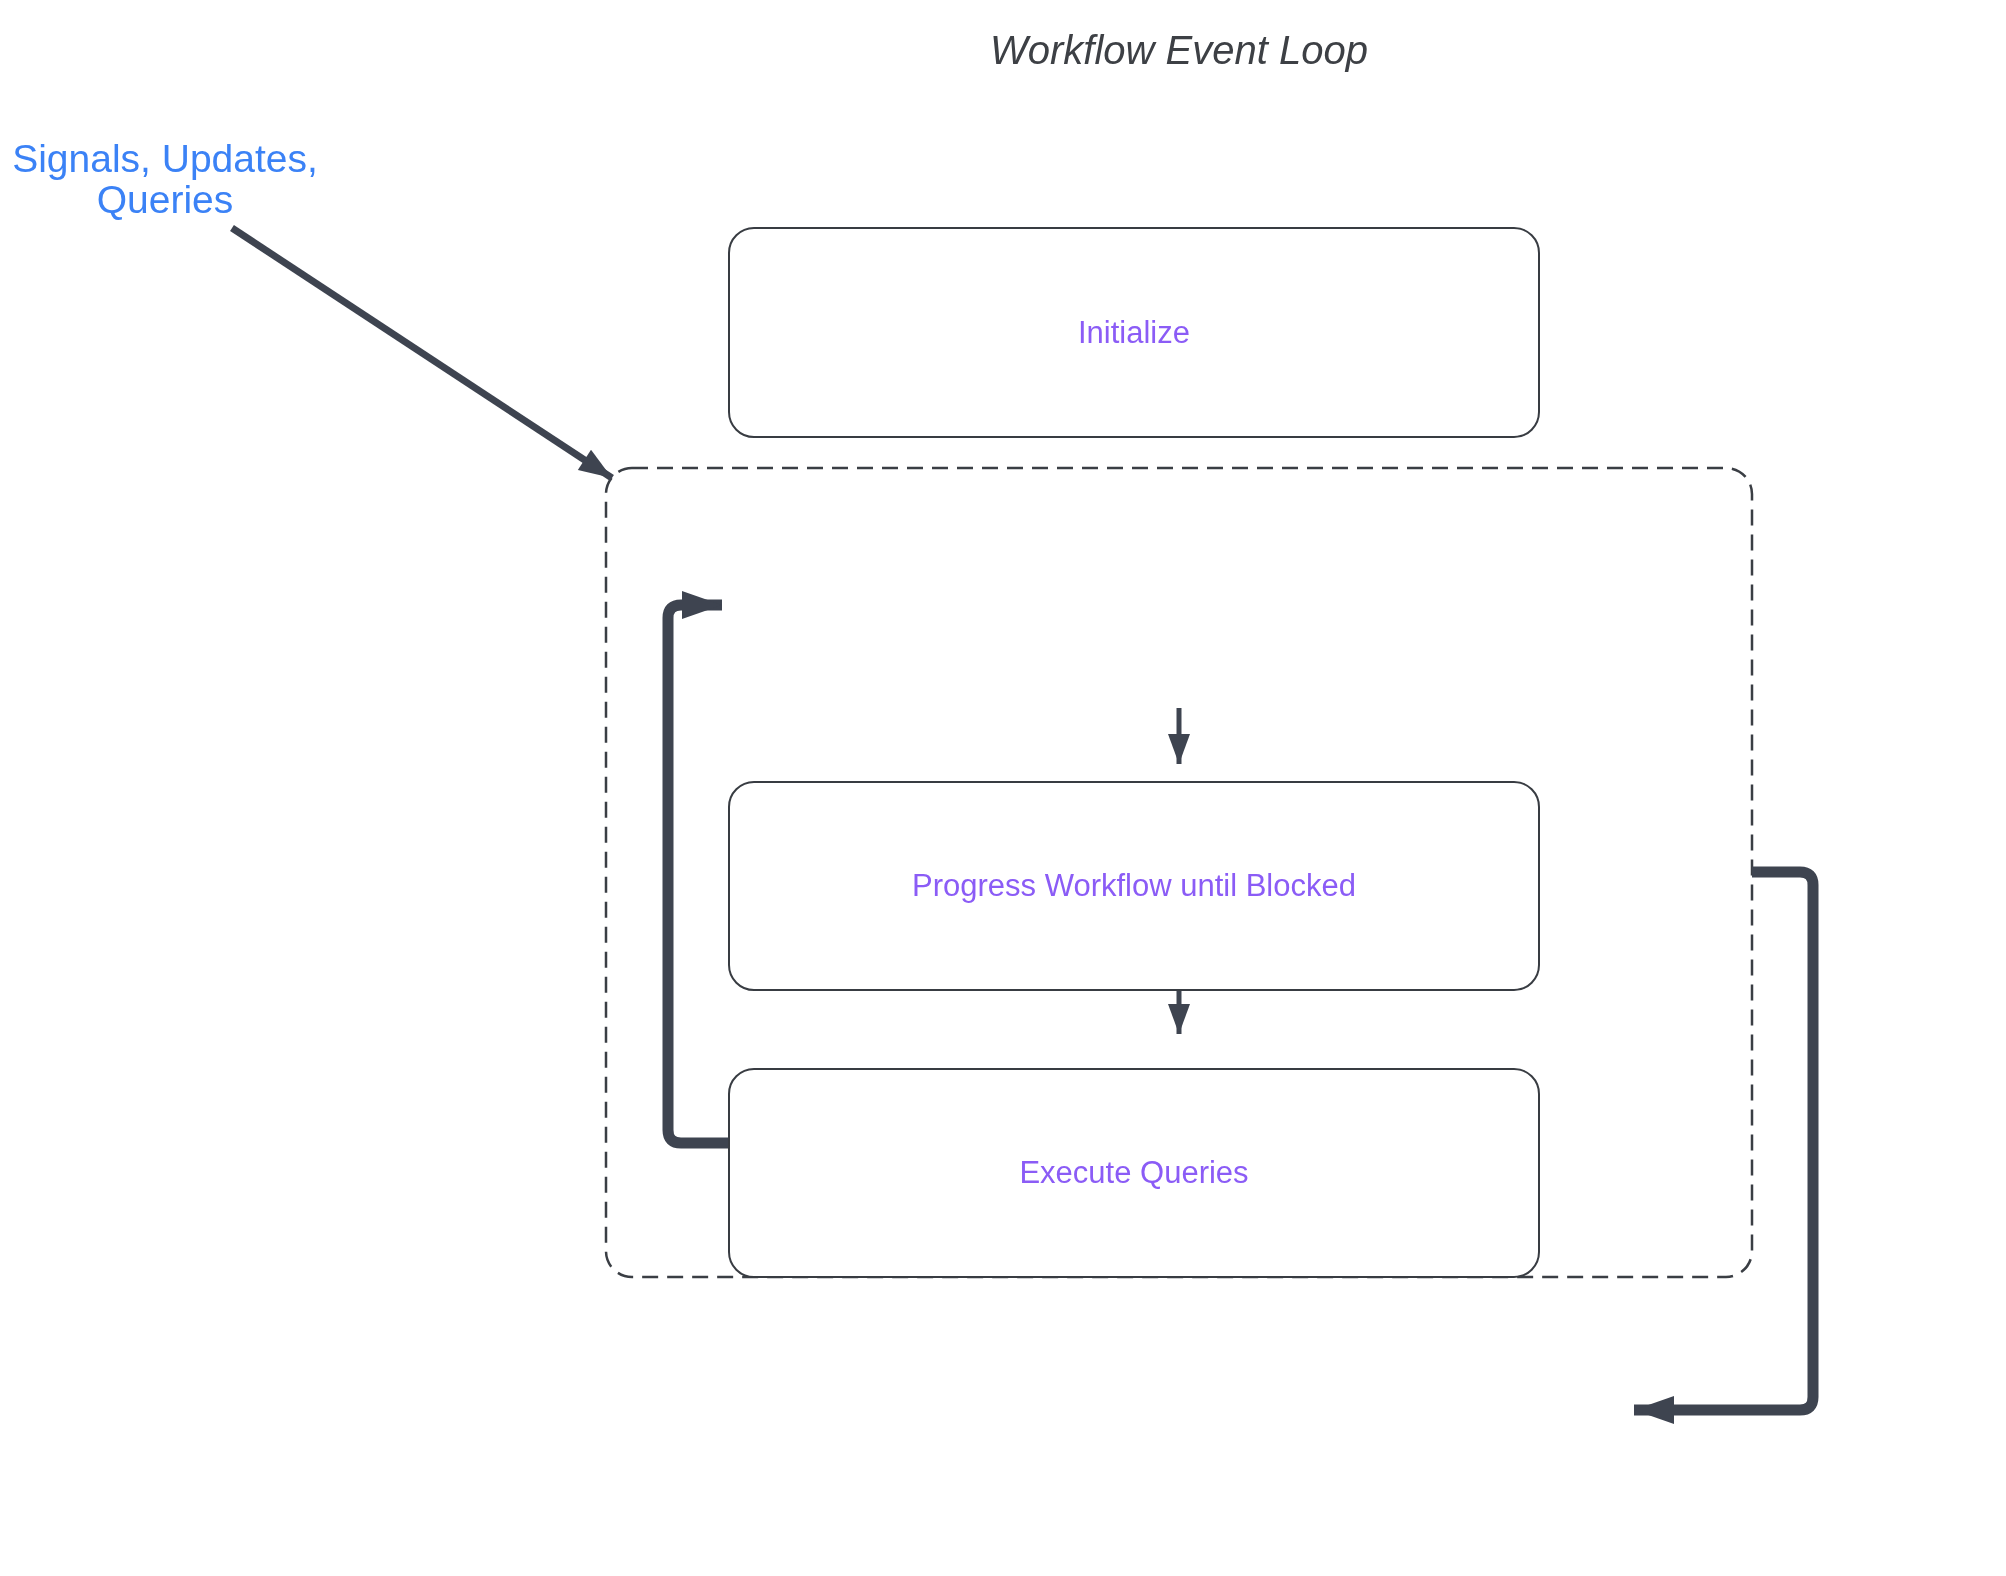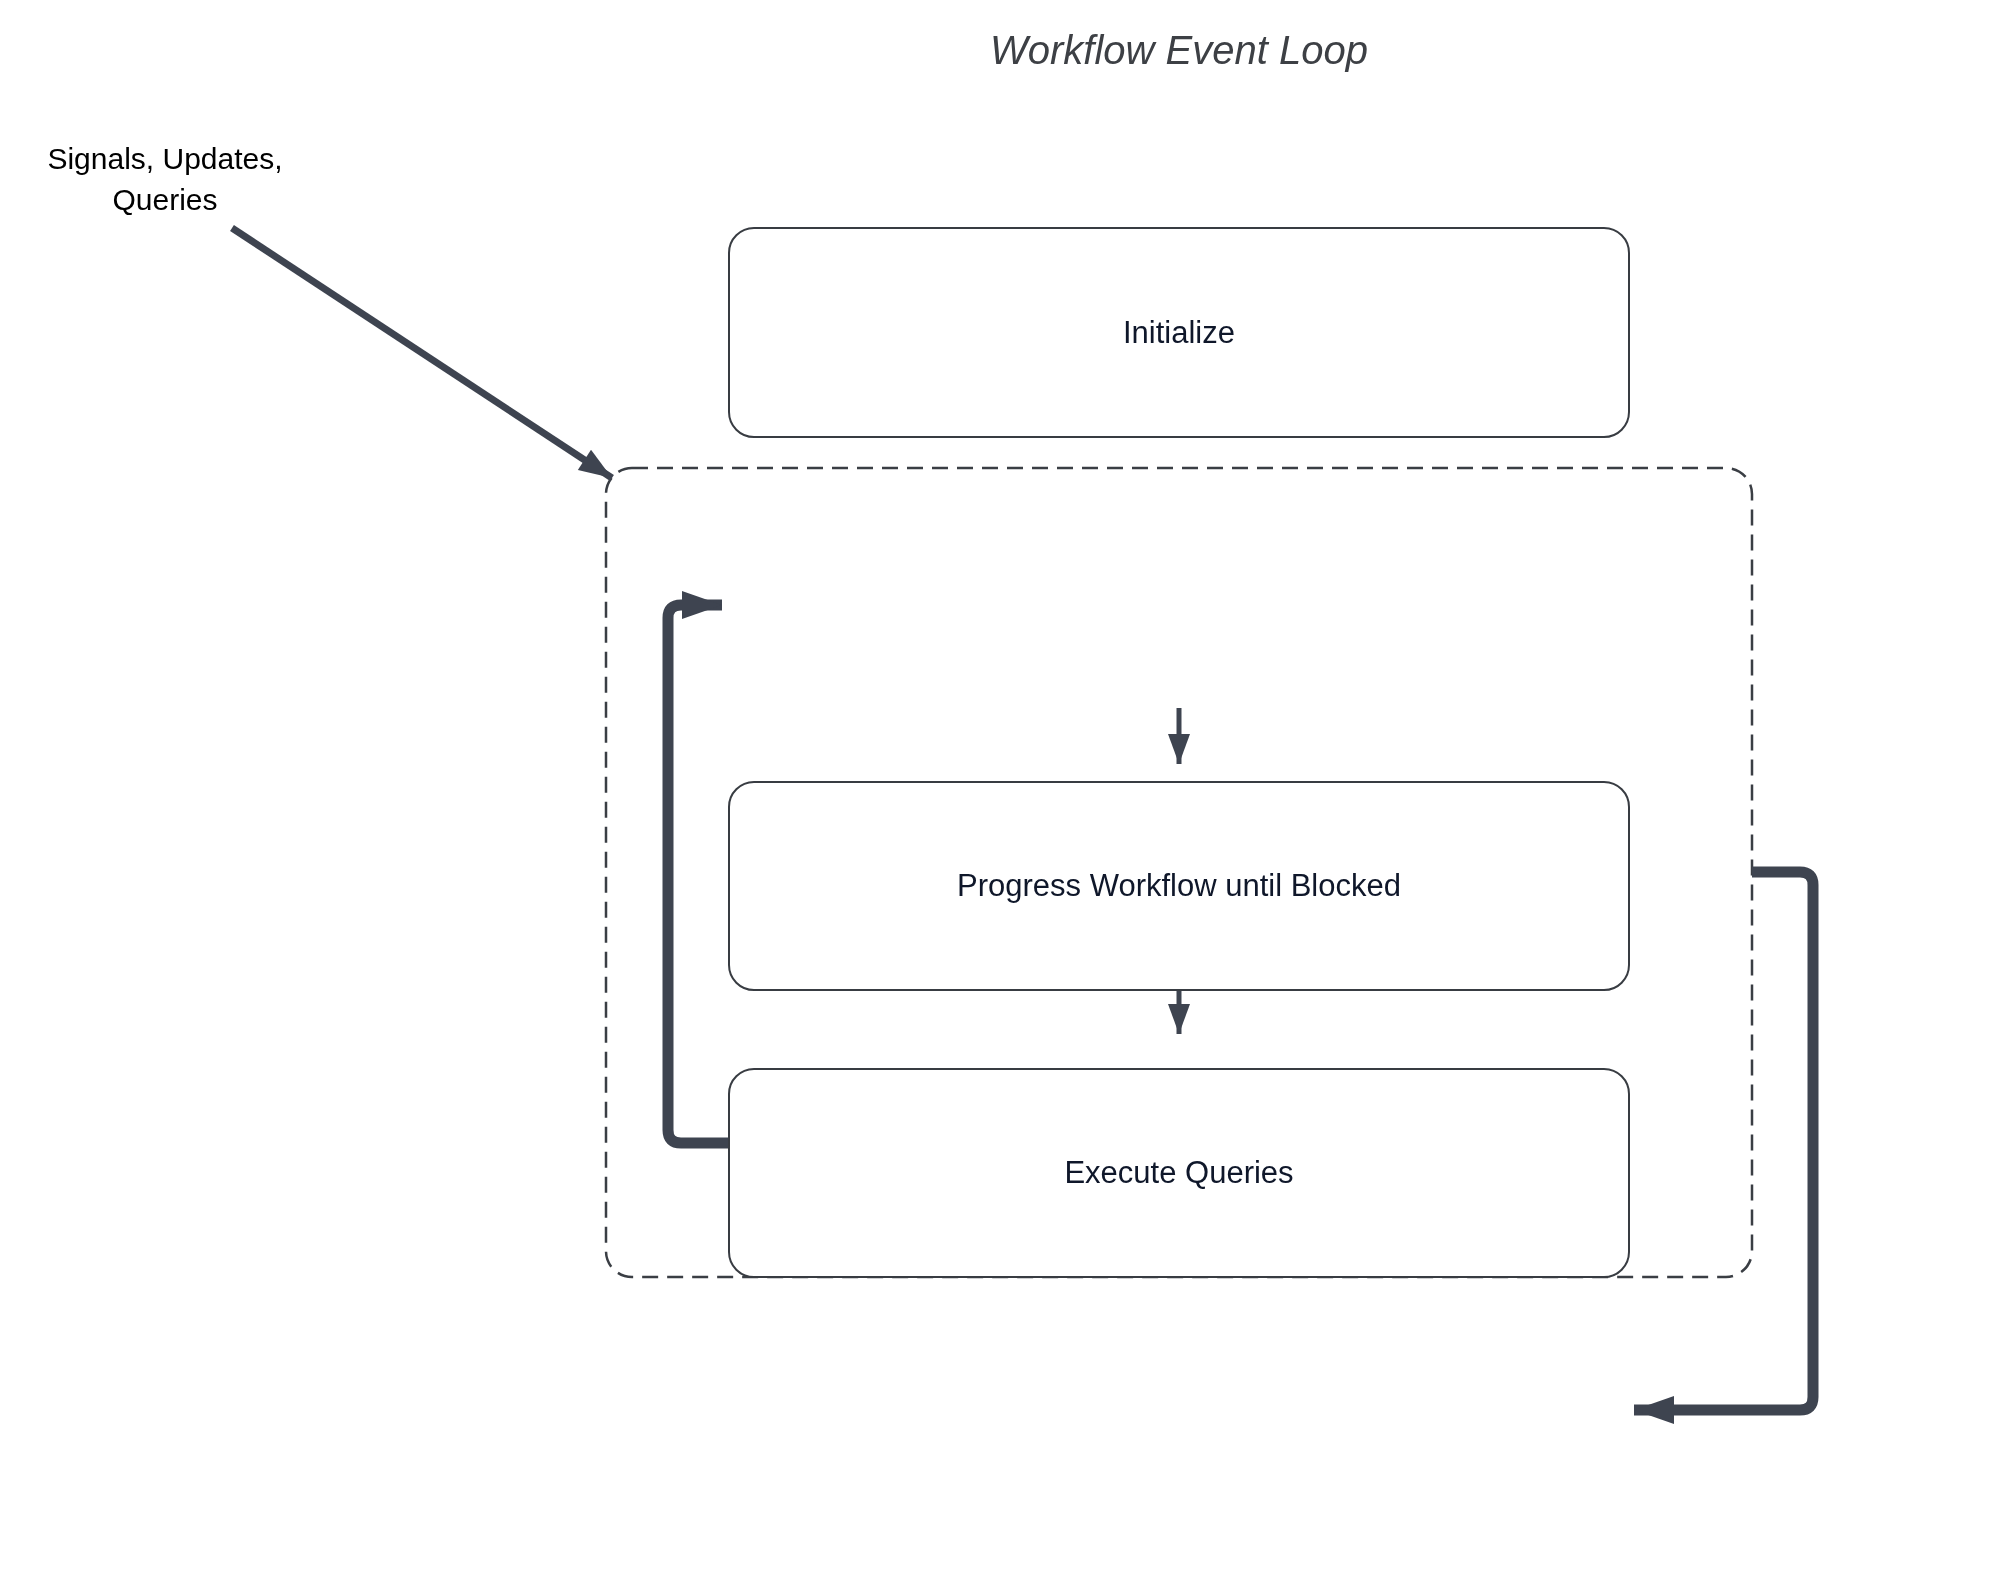--- a/index.html
+++ b/index.html
@@ -13,32 +13,32 @@
   }
   #diagram-title{
     position:absolute;left:728px;top:26px;width:902px;
     text-align:center;
     font-size:40px;font-style:italic;color:#3d4045;
     line-height:48px;
   }
   .annotation{
     position:absolute;left:10px;top:138px;width:310px;
     text-align:center;
-    font-size:30px;color:#000000;line-height:41px;
+    font-size:39px;color:#3b82f6;line-height:41px;
   }
   .annotation span{display:block;}
   .node{
-    position:absolute;left:728px;width:902px;height:210px;
+    position:absolute;left:728px;width:812px;height:210px;
     box-sizing:border-box;
     background:#ffffff;
     border:2.5px solid #383c42;
     border-radius:26px;
     display:flex;align-items:center;justify-content:center;
     text-align:center;
-    font-size:31px;color:#0f172a;
+    font-size:31px;color:#8b5cf6;
     padding:0 40px;
   }
   #node-initialize{top:227px;height:211px;}
   #node-progress-signals{top:497px;}
   #node-progress-workflow{top:781px;}
   #node-execute-queries{top:1068px;}
   #node-complete{top:1308px;}
   #arrow-layer{position:absolute;left:0;top:0;width:2006px;height:1576px;}
 </style>
 </head>

